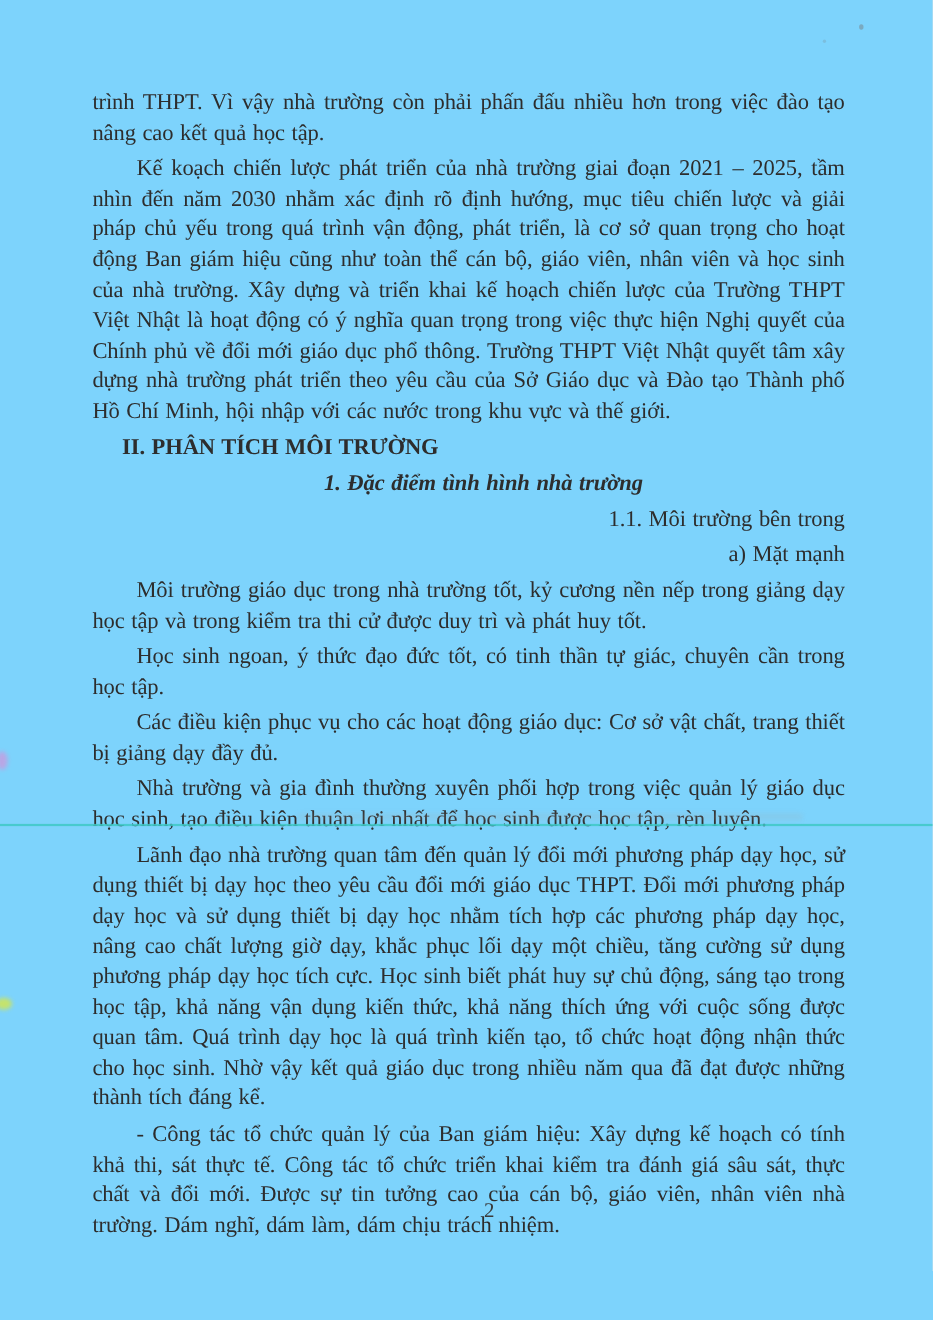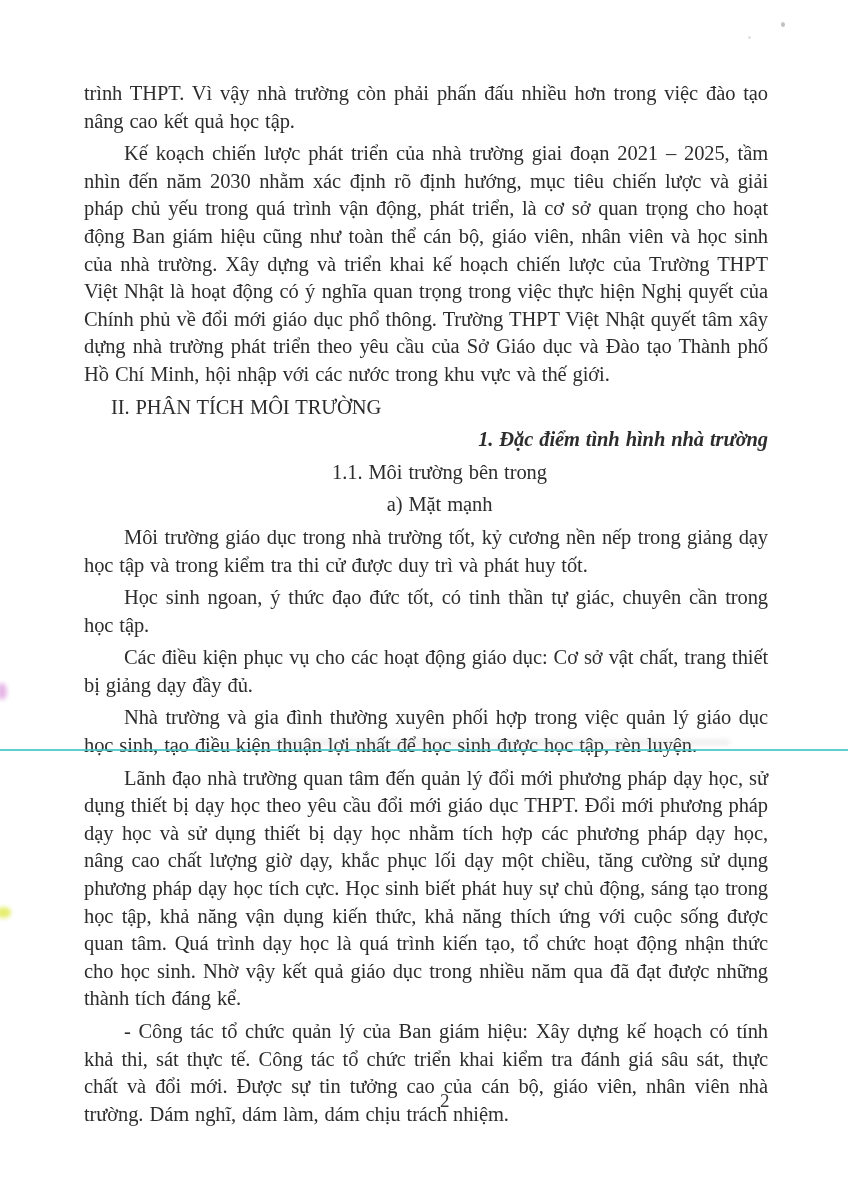--- a/index.html
+++ b/index.html
@@ -27,36 +27,36 @@
     margin: 0 0 5px 0;
     font-size: 20.5px;
     line-height: 27.6px;
     text-align: justify;
     text-indent: 40px;
     letter-spacing: -0.1px;
     word-spacing: 1px;
   }
   p.no-indent { text-indent: 0; }
   p.heading-1 {
-    font-weight: normal;
+    font-weight: bold;
     text-indent: 0;
     margin-left: 27px;
     text-align: left;
   }
   p.heading-2 {
     font-weight: bold;
     font-style: italic;
     text-indent: 0;
     margin-left: 27px;
-    text-align: right;
+    text-align: center;
   }
   p.subheading {
     text-indent: 0;
     margin-left: 27px;
-    text-align: center;
+    text-align: right;
   }
   .page-number {
     position: absolute;
     left: 440px;
     top: 1090px;
     font-size: 19px;
     color: #3a3a3a;
   }
   
   .cyan-line {
@@ -102,21 +102,21 @@
     border-radius: 50%;
     background: rgba(120,120,120,0.45);
     filter: blur(0.5px);
   }
   .speck-1 { left: 781px; top: 22px; width: 4px; height: 5px; }
   .speck-2 { left: 748px; top: 36px; width: 3px; height: 3px; opacity: 0.5; }
 </style>
 </head>
 <body>
 
-<div class="page" style="background: #ffffff; color: rgb(45, 45, 45);">
+<div class="page" style="background: #7dd3fc; color: rgb(45, 45, 45);">
 
   <div class="content">
     <p class="no-indent">trình THPT. Vì vậy nhà trường còn phải phấn đấu nhiều hơn trong việc đào tạo nâng cao kết quả học tập.</p>
     <p>Kế koạch chiến lược phát triển của nhà trường giai đoạn 2021 – 2025, tầm nhìn đến năm 2030 nhằm xác định rõ định hướng, mục tiêu chiến lược và giải pháp chủ yếu trong quá trình vận động, phát triển, là cơ sở quan trọng cho hoạt động Ban giám hiệu cũng như toàn thể cán bộ, giáo viên, nhân viên và học sinh của nhà trường. Xây dựng và triển khai kế hoạch chiến lược của Trường THPT Việt Nhật là hoạt động có ý nghĩa quan trọng trong việc thực hiện Nghị quyết của Chính phủ về đổi mới giáo dục phổ thông. Trường THPT Việt Nhật quyết tâm xây dựng nhà trường phát triển theo yêu cầu của Sở Giáo dục và Đào tạo Thành phố Hồ Chí Minh, hội nhập với các nước trong khu vực và thế giới.</p>
     <p class="heading-1">II. PHÂN TÍCH MÔI TRƯỜNG</p>
     <p class="heading-2">1. Đặc điểm tình hình nhà trường</p>
     <p class="subheading">1.1. Môi trường bên trong</p>
     <p class="subheading">a) Mặt mạnh</p>
     <p>Môi trường giáo dục trong nhà trường tốt, kỷ cương nền nếp trong giảng dạy học tập và trong kiểm tra thi cử được duy trì và phát huy tốt.</p>
     <p>Học sinh ngoan, ý thức đạo đức tốt, có tinh thần tự giác, chuyên cần trong học tập.</p>

